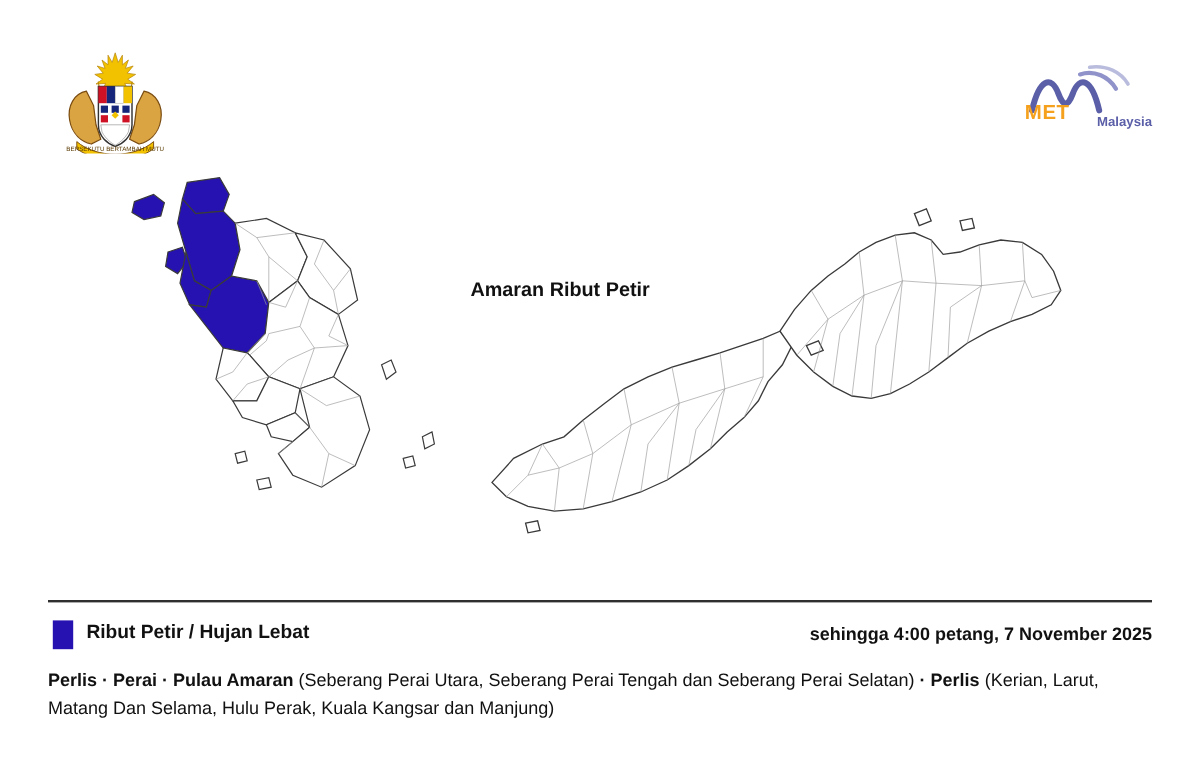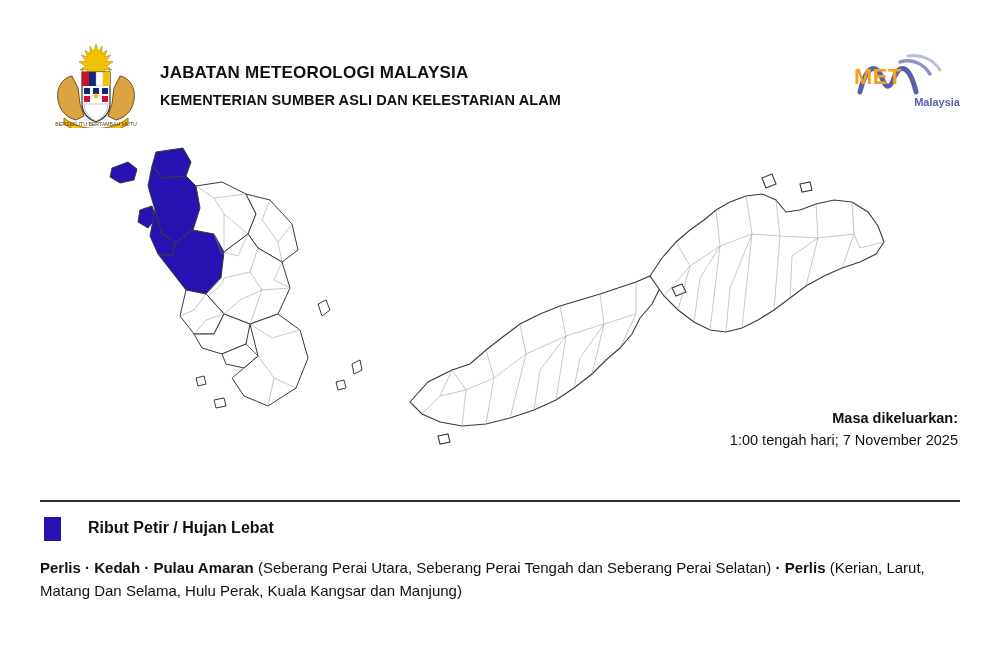--- a/index.html
+++ b/index.html
@@ -55,22 +55,22 @@
   .met-logo {
     position: absolute;
     right: 38px;
     top: 52px;
     width: 110px;
     height: 62px;
   }
   .met-logo .met-text {
     position: absolute;
     left: 2px;
-    bottom: 24px;
-    font-size: 22px;
+    bottom: 10px;
+    font-size: 17px;
     font-weight: bold;
     color: #f5a11e;
     letter-spacing: 0.5px;
   }
   .met-logo .met-sub {
     position: absolute;
     right: 2px;
     bottom: 6px;
     font-size: 11px;
     font-weight: bold;
@@ -136,21 +136,21 @@
   .legend-swatch {
     position: absolute;
     left: 4px;
     top: 0px;
     width: 17px;
     height: 24px;
     background: #2612b1;
   }
   .legend-label {
     position: absolute;
-    left: 48px;
+    left: 32px;
     top: 2px;
     font-size: 16px;
     font-weight: bold;
     color: #111;
   }
   .valid-until {
     position: absolute;
     right: 0;
     top: 3px;
     font-size: 15px;
@@ -204,24 +204,20 @@
         <rect x="58" y="54" width="6" height="6"></rect>
       </g>
       <path d="M49 54 l3 -3 l3 3 l-3 3 z" fill="#f2c200"></path>
       <path d="M40 62 L64 62 L63 68 C60 74 54 78 52 79 C50 78 44 74 41 68 Z" fill="#ffffff" stroke="#888" stroke-width="0.5"></path>
 
       <path d="M20 76 C36 90 68 90 84 76 L84 82 C68 94 36 94 20 82 Z" fill="#f2c200" stroke="#7a4b10" stroke-width="0.8"></path>
       <text x="52" y="84" font-size="5.2" text-anchor="middle" fill="#5a3a00" font-family="'Liberation Sans', sans-serif">BERSEKUTU BERTAMBAH MUTU</text>
     </svg>
   </div>
 
-  <div class="header-titles">
-    <div class="org-title">JABATAN METEOROLOGI MALAYSIA</div>
-    <div class="ministry-title">KEMENTERIAN SUMBER ASLI DAN KELESTARIAN ALAM</div>
-  </div>
 
   <div class="met-logo">
     <svg viewBox="0 0 110 62" width="110" height="62">
       <path d="M8 40 C14 14 24 10 30 26 C34 37 38 37 42 26 C48 10 58 14 64 40" fill="none" stroke="#5b5fa8" stroke-width="5" stroke-linecap="round"></path>
       <path d="M48 10 C60 6 72 12 78 22" fill="none" stroke="#8f93c9" stroke-width="3.5" stroke-linecap="round"></path>
       <path d="M56 4 C70 2 82 8 88 18" fill="none" stroke="#b9bcdd" stroke-width="3" stroke-linecap="round"></path>
     </svg>
     <div class="met-text">MET</div>
     <div class="met-sub">Malaysia</div>
   </div>
@@ -323,30 +319,28 @@
         <path d="M690,128 L720,108 L752,96 L780,98 L818,100 L854,96"></path>
         <path d="M664,158 L690,128"></path>
         <path d="M726,194 L730,150 L752,96"></path>
         <path d="M790,160 L792,118 L818,100"></path>
         <path d="M884,104 L860,110 L854,96"></path>
         <path d="M694,184 L700,140 L720,108"></path>
       </g>
     </g>
   </svg>
 
-
-  <div class="issued-block">
-    <div class="issued-label">Masa dikeluarkan:</div>
-    <div class="issued-value">1:00 tengah hari; 7 November 2025</div>
-  </div>
+  <div class="warning-title">Amaran Ribut Petir</div>
+
 </div>
 
 <div class="divider"></div>
 
 <div class="legend-row">
   <div class="legend-swatch" style="background: rgb(38, 18, 177);"></div>
   <div class="legend-label">Ribut Petir / Hujan Lebat</div>
+  <div class="valid-until">sehingga 4:00 petang, 7 November 2025</div>
 </div>
 
 <div class="areas">
-  <b>Perlis</b><span class="sep"> · </span><b>Kedah</b><span class="sep"> · </span><b>Pulau Amaran</b><span> (Seberang Perai Utara, Seberang Perai Tengah dan Seberang Perai Selatan)</span><span class="sep"> · </span><b>Perlis</b>
+  <b>Perlis</b><span class="sep"> · </span><b>Perai</b><span class="sep"> · </span><b>Pulau Amaran</b><span> (Seberang Perai Utara, Seberang Perai Tengah dan Seberang Perai Selatan)</span><span class="sep"> · </span><b>Perlis</b>
   <span>(Kerian, Larut, Matang Dan Selama, Hulu Perak, Kuala Kangsar dan Manjung)</span>
 </div>
 
 </body></html>

